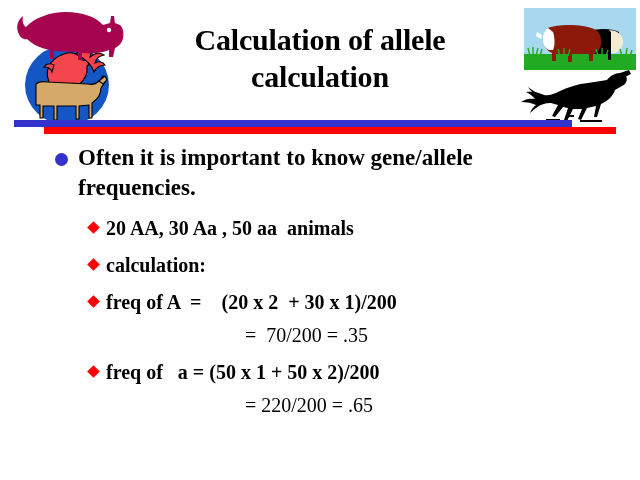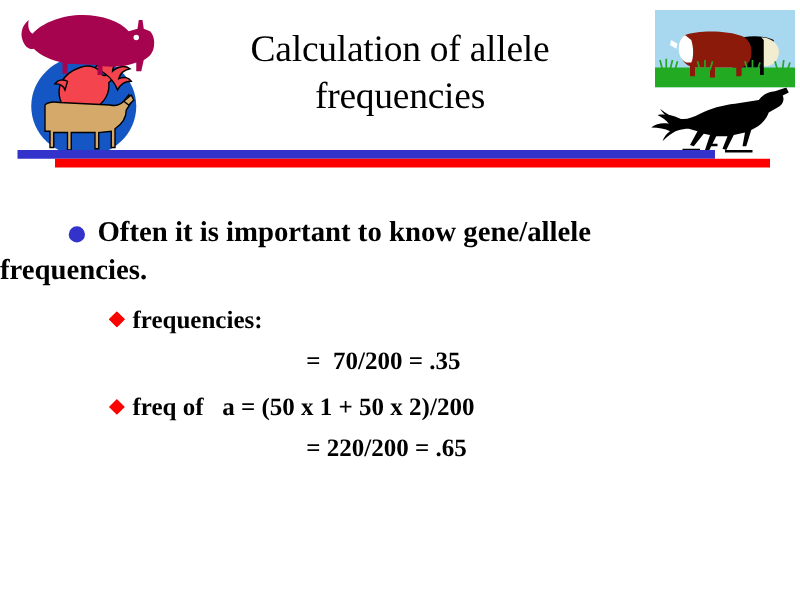--- a/index.html
+++ b/index.html
@@ -23,21 +23,21 @@
     height: 132px;
   }
 
   #slide-title {
     position: absolute;
     left: 120px;
     top: 22px;
     width: 400px;
     text-align: center;
     font-size: 30px;
-    font-weight: normal;
+    font-weight: bold;
     line-height: 1.22;
     color: #000000;
     letter-spacing: -0.2px;
   }
 
   
   #logo-cluster {
     position: absolute;
     left: 4px;
     top: 2px;
@@ -78,21 +78,20 @@
     height: 7px;
     background: #ff0000;
   }
 
   
   #body-content {
     position: absolute;
     left: 0;
     top: 143px;
     width: 640px;
-    margin-top: 28px;
   }
 
   .bullet-l1 {
     position: relative;
     padding-left: 78px;
     font-size: 23px;
     font-weight: bold;
     line-height: 1.32;
     color: #000000;
   }
@@ -120,28 +119,29 @@
     left: 89px;
     top: 8px;
     width: 9px;
     height: 9px;
     background: #ff0000;
     transform: rotate(45deg);
   }
 
   .cont-line {
     font-size: 20px;
-    font-weight: bold;
+    font-weight: normal;
     line-height: 1.3;
     color: #000000;
     padding-left: 245px;
     margin-top: 7px;
   }
 
   .wrap-line {
+    padding-left: 78px;
     font-size: 23px;
     font-weight: bold;
     line-height: 1.32;
     color: #000000;
   }
 
   .pre { white-space: pre; }
 </style>
 </head>
 <body>
@@ -180,21 +180,21 @@
                  L109 55 L105 55 L105 48 C98 51 88 52 78 51
                  L78 58 L74 58 L74 50 L50 49 L50 57 L46 57 L46 48
                  C36 46 28 42 23 37 C20 38 16 36 14 30 Z"></path>
         <circle cx="105" cy="28" r="2.2" fill="#ffffff"></circle>
       </g>
     </svg>
   </div>
 
   <div id="slide-title">
     <div>Calculation of allele</div>
-    <div>frequencies</div>
+    <div>calculation</div>
   </div>
 
   <div id="cattle-photo">
     <svg width="112" height="62" viewBox="0 0 112 62">
       <rect x="0" y="0" width="112" height="62" fill="#a8d8f0"></rect>
       <rect x="0" y="46" width="112" height="16" fill="#22aa22"></rect>
 
       <g>
         <path d="M62 24 L62 46 L66 46 L66 52 L69 52 L69 46 L84 46 L84 52 L87 52
                  L87 45 C92 43 95 38 95 32 L95 24 C88 20 72 20 62 24 Z" fill="#000000"></path>
@@ -248,27 +248,32 @@
 <div id="body-content">
 
   <div class="bullet-l1">
     <span class="disc-icon"></span>
     <span>Often it is important to know gene/allele</span>
   </div>
   <div class="wrap-line">frequencies.</div>
 
   <div class="bullet-l2">
     <span class="diamond-icon"></span>
-  </div>
-
-  <div class="bullet-l2">
-    <span class="diamond-icon"></span>
-    <span class="pre">frequencies:</span>
-  </div>
-
+    <span class="pre">20 AA, 30 Aa , 50 aa  animals</span>
+  </div>
+
+  <div class="bullet-l2">
+    <span class="diamond-icon"></span>
+    <span class="pre">calculation:</span>
+  </div>
+
+  <div class="bullet-l2">
+    <span class="diamond-icon"></span>
+    <span class="pre">freq of A  =    (20 x 2  + 30 x 1)/200</span>
+  </div>
   <div class="cont-line pre">=  70/200 = .35</div>
 
   <div class="bullet-l2">
     <span class="diamond-icon"></span>
     <span class="pre">freq of   a = (50 x 1 + 50 x 2)/200</span>
   </div>
   <div class="cont-line pre">= 220/200 = .65</div>
 
 </div>
 

